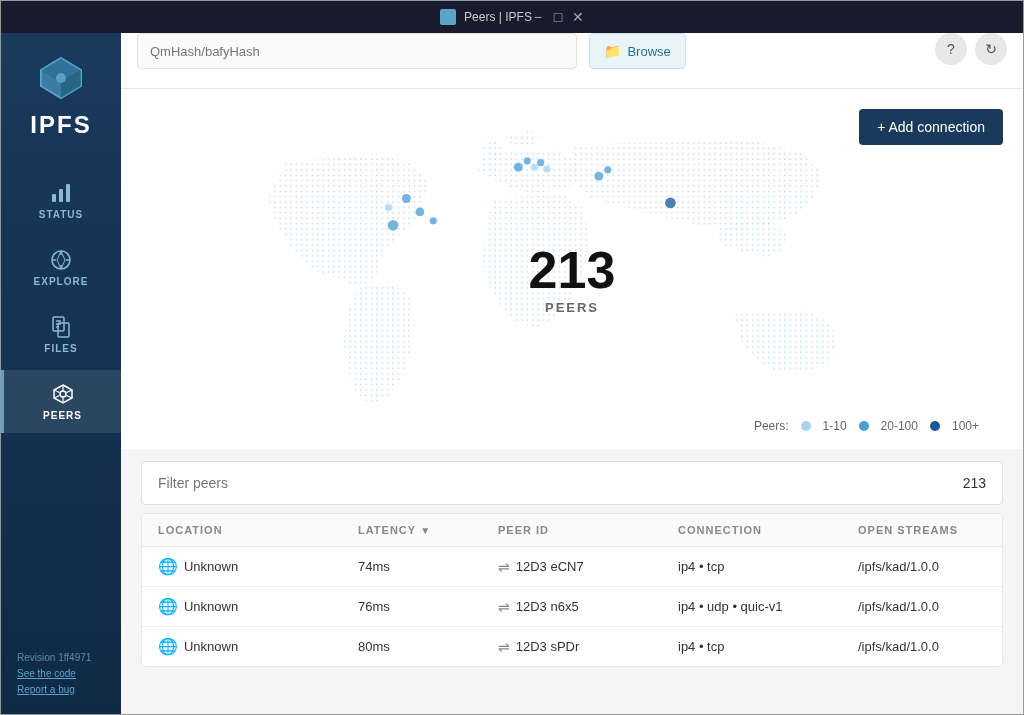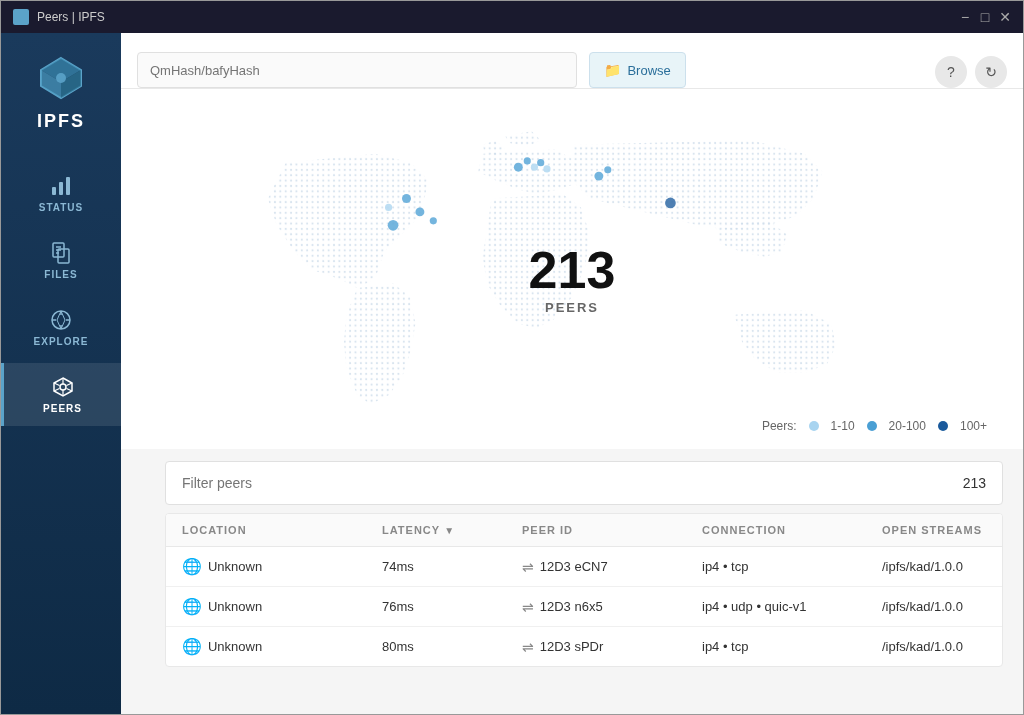--- a/index.html
+++ b/index.html
@@ -1,39 +1,39 @@
 <!DOCTYPE html>
 <html><head>
   <meta charset="utf-8">
   <style>
     * { box-sizing: border-box; margin: 0; padding: 0; }
     body { font-family: -apple-system, BlinkMacSystemFont, 'Segoe UI', Arial, sans-serif; background: #f0f0f0; display: flex; height: 715px; width: 1024px; overflow: hidden; }
 
     
     .title-bar {
       position: absolute; top: 0; left: 0; right: 0; height: 32px;
-      background: #1a1a2e; display: flex; align-items: center; justify-content: space-between;
+      background: #1a1a2e; display: flex; align-items: center; justify-content: center;
       padding: 0 12px; z-index: 100;
     }
     .title-bar-left { display: flex; align-items: center; gap: 8px; }
     .title-bar-icon { width: 16px; height: 16px; background: #5ba3c9; border-radius: 2px; }
     .title-bar-title { color: #ccc; font-size: 12px; }
     .title-bar-controls { display: flex; gap: 8px; }
     .title-bar-btn { width: 12px; height: 12px; background: none; border: none; cursor: pointer; color: #aaa; font-size: 14px; line-height: 1; padding: 0; display: flex; align-items: center; justify-content: center; }
 
     
     .sidebar {
       position: absolute; top: 32px; left: 0; width: 120px; bottom: 0;
       background: linear-gradient(180deg, #1a3a5c 0%, #0e2a45 100%);
       display: flex; flex-direction: column; align-items: center;
       padding-top: 20px; z-index: 50;
     }
     .sidebar-logo { margin-bottom: 30px; display: flex; flex-direction: column; align-items: center; gap: 8px; }
     .sidebar-logo-icon { width: 50px; height: 50px; }
-    .sidebar-logo-text { color: #fff; font-size: 18px; font-weight: 700; letter-spacing: 2px; }
+    .sidebar-logo-text { color: #fff; font-size: 24px; font-weight: 700; letter-spacing: 2px; }
     .sidebar-nav { display: flex; flex-direction: column; align-items: center; width: 100%; gap: 4px; flex: 1; }
     .sidebar-item {
       width: 100%; display: flex; flex-direction: column; align-items: center;
       padding: 12px 0; cursor: pointer; color: #8bb8d4; transition: all 0.2s;
       gap: 4px; position: relative;
     }
     .sidebar-item.active { color: #fff; background: rgba(255,255,255,0.1); border-left: 3px solid #5ba3c9; }
     .sidebar-item-icon { width: 24px; height: 24px; display: flex; align-items: center; justify-content: center; font-size: 18px; }
     .sidebar-item-label { font-size: 10px; font-weight: 600; letter-spacing: 1px; text-transform: uppercase; }
     .sidebar-footer { padding: 16px; width: 100%; font-size: 10px; color: #5a8aaa; line-height: 1.6; }
@@ -41,21 +41,21 @@
 
     
     .main {
       position: absolute; top: 32px; left: 120px; right: 0; bottom: 0;
       background: #f5f5f5; display: flex; flex-direction: column;
     }
 
     
     .top-bar {
       background: #fff; border-bottom: 1px solid #e8e8e8;
-      height: 56px; display: flex; align-items: flex-end; padding: 0 16px; gap: 12px;
+      height: 56px; display: flex; align-items: flex-start; padding: 0 16px; gap: 12px;
     }
     .path-input-wrap {
       flex: 1; display: flex; align-items: center;
       border: 1px solid #e0e0e0; border-radius: 4px; background: #fafafa;
       height: 36px; padding: 0 12px; max-width: 440px;
     }
     .path-input { border: none; background: transparent; outline: none; flex: 1; font-size: 13px; color: #666; }
     .browse-btn {
       display: flex; align-items: center; gap: 6px;
       background: #e8f4f8; border: 1px solid #cce0ec; border-radius: 4px;
@@ -89,28 +89,28 @@
     
     .peers-count {
       position: absolute; top: 50%; left: 50%; transform: translate(-50%, -50%);
       text-align: center; z-index: 5;
     }
     .peers-number { font-size: 52px; font-weight: 700; color: #111; line-height: 1; }
     .peers-label { font-size: 13px; font-weight: 600; color: #666; letter-spacing: 2px; margin-top: 4px; }
 
     
     .map-legend {
-      position: absolute; bottom: 16px; right: 16px;
+      position: absolute; bottom: 16px; right: 24px;
       display: flex; align-items: flex-start; gap: 12px; font-size: 12px; color: #666;
     }
     .legend-item { display: flex; align-items: center; gap: 12px; }
     .legend-dot { width: 10px; height: 10px; border-radius: 50%; }
 
     
-    .table-section { flex: 1; overflow: hidden; display: flex; flex-direction: column; padding: 12px 20px 0; background: #f5f5f5; margin-left: 24px; }
+    .table-section { flex: 1; overflow: hidden; display: flex; flex-direction: column; padding: 12px 20px 0; background: #f5f5f5; }
     .filter-bar {
       display: flex; align-items: center; justify-content: space-between;
       background: #fff; border: 1px solid #e0e0e0; border-radius: 4px;
       padding: 0 16px; height: 44px; margin-bottom: 8px;
     }
     .filter-input { border: none; background: transparent; outline: none; font-size: 14px; color: #888; flex: 1; }
     .filter-count { font-size: 14px; color: #333; font-weight: 500; }
 
     
     .peers-table { background: #fff; border: 1px solid #e8e8e8; border-radius: 4px; overflow: hidden; }
@@ -169,89 +169,95 @@
 
       <div class="sidebar-item">
         <div class="sidebar-item-icon">
           <svg width="22" height="22" viewBox="0 0 22 22">
               <rect x="2" y="12" width="4" height="8" fill="currentColor" rx="1"></rect>
               <rect x="9" y="7" width="4" height="13" fill="currentColor" rx="1"></rect>
               <rect x="16" y="2" width="4" height="18" fill="currentColor" rx="1"></rect>
             </svg>
         </div>
         <span class="sidebar-item-label">STATUS</span>
-      </div>
-
-      <div class="sidebar-item">
-        <div class="sidebar-item-icon">
-          <svg width="20" height="22" viewBox="0 0 20 22">
-              <rect x="2" y="1" width="11" height="14" rx="1" fill="none" stroke="currentColor" stroke-width="1.5"></rect>
-              <line x1="5" y1="5" x2="10" y2="5" stroke="currentColor" stroke-width="1.5"></line>
-              <line x1="5" y1="8" x2="10" y2="8" stroke="currentColor" stroke-width="1.5"></line>
-              <line x1="5" y1="11" x2="8" y2="11" stroke="currentColor" stroke-width="1.5"></line>
-              <rect x="7" y="7" width="11" height="14" rx="1" fill="none" stroke="currentColor" stroke-width="1.5"></rect>
-            </svg>
-        </div>
-        <span class="sidebar-item-label">FILES</span>
       </div>
 
       <div class="sidebar-item">
         <div class="sidebar-item-icon">
           <svg width="22" height="22" viewBox="0 0 22 22">
               <circle cx="11" cy="11" r="9" fill="none" stroke="currentColor" stroke-width="1.5"></circle>
               <line x1="11" y1="2" x2="11" y2="6" stroke="currentColor" stroke-width="1.5"></line>
               <line x1="11" y1="16" x2="11" y2="20" stroke="currentColor" stroke-width="1.5"></line>
               <line x1="2" y1="11" x2="6" y2="11" stroke="currentColor" stroke-width="1.5"></line>
               <line x1="16" y1="11" x2="20" y2="11" stroke="currentColor" stroke-width="1.5"></line>
               <line x1="11" y1="2" x2="7" y2="11" stroke="currentColor" stroke-width="1"></line>
               <line x1="11" y1="2" x2="15" y2="11" stroke="currentColor" stroke-width="1"></line>
               <line x1="7" y1="11" x2="11" y2="20" stroke="currentColor" stroke-width="1"></line>
               <line x1="15" y1="11" x2="11" y2="20" stroke="currentColor" stroke-width="1"></line>
             </svg>
         </div>
         <span class="sidebar-item-label">EXPLORE</span>
       </div>
 
+      <div class="sidebar-item">
+        <div class="sidebar-item-icon">
+          <svg width="20" height="22" viewBox="0 0 20 22">
+              <rect x="2" y="1" width="11" height="14" rx="1" fill="none" stroke="currentColor" stroke-width="1.5"></rect>
+              <line x1="5" y1="5" x2="10" y2="5" stroke="currentColor" stroke-width="1.5"></line>
+              <line x1="5" y1="8" x2="10" y2="8" stroke="currentColor" stroke-width="1.5"></line>
+              <line x1="5" y1="11" x2="8" y2="11" stroke="currentColor" stroke-width="1.5"></line>
+              <rect x="7" y="7" width="11" height="14" rx="1" fill="none" stroke="currentColor" stroke-width="1.5"></rect>
+            </svg>
+        </div>
+        <span class="sidebar-item-label">FILES</span>
+      </div>
+
       <div class="sidebar-item active">
         <div class="sidebar-item-icon">
           <svg width="22" height="22" viewBox="0 0 22 22">
               <polygon points="11,2 20,7 20,15 11,20 2,15 2,7" fill="none" stroke="currentColor" stroke-width="1.5"></polygon>
               <circle cx="11" cy="11" r="3" fill="none" stroke="currentColor" stroke-width="1.5"></circle>
               <line x1="11" y1="2" x2="11" y2="8" stroke="currentColor" stroke-width="1.2"></line>
               <line x1="11" y1="14" x2="11" y2="20" stroke="currentColor" stroke-width="1.2"></line>
               <line x1="2" y1="7" x2="7.5" y2="9.5" stroke="currentColor" stroke-width="1.2"></line>
               <line x1="14.5" y1="12.5" x2="20" y2="15" stroke="currentColor" stroke-width="1.2"></line>
               <line x1="20" y1="7" x2="14.5" y2="9.5" stroke="currentColor" stroke-width="1.2"></line>
               <line x1="7.5" y1="12.5" x2="2" y2="15" stroke="currentColor" stroke-width="1.2"></line>
             </svg>
         </div>
         <span class="sidebar-item-label">PEERS</span>
       </div>
 
     </div>
 
+    <div class="sidebar-footer">
+      <span>Revision 1ff4971</span><br>
+      <a>See the code</a><br>
+      <a>Report a bug</a>
+    </div>
   </div>
 
   <div class="main">
 
     <div class="top-bar">
       <div class="path-input-wrap">
         <input class="path-input" type="text" placeholder="QmHash/bafyHash" style="">
       </div>
       <button class="browse-btn">
         <span class="browse-icon">📁</span>
         <span>Browse</span>
       </button>
       <div class="top-bar-right">
         <button class="icon-btn">?</button>
         <button class="icon-btn">↻</button>
       </div>
     </div>
 
     <div class="map-section">
+      <button class="add-conn-btn">+ Add connection</button>
 
       <div class="world-map-container">
 
         <svg class="world-svg" viewBox="0 0 800 380" preserveAspectRatio="xMidYMid meet">
           <defs>
             <pattern id="dot-pattern" x="0" y="0" width="6" height="6" patternUnits="userSpaceOnUse">
               <circle cx="2" cy="2" r="1.2" fill="#c8d8e8" opacity="0.8"></circle>
             </pattern>
           </defs>
 

